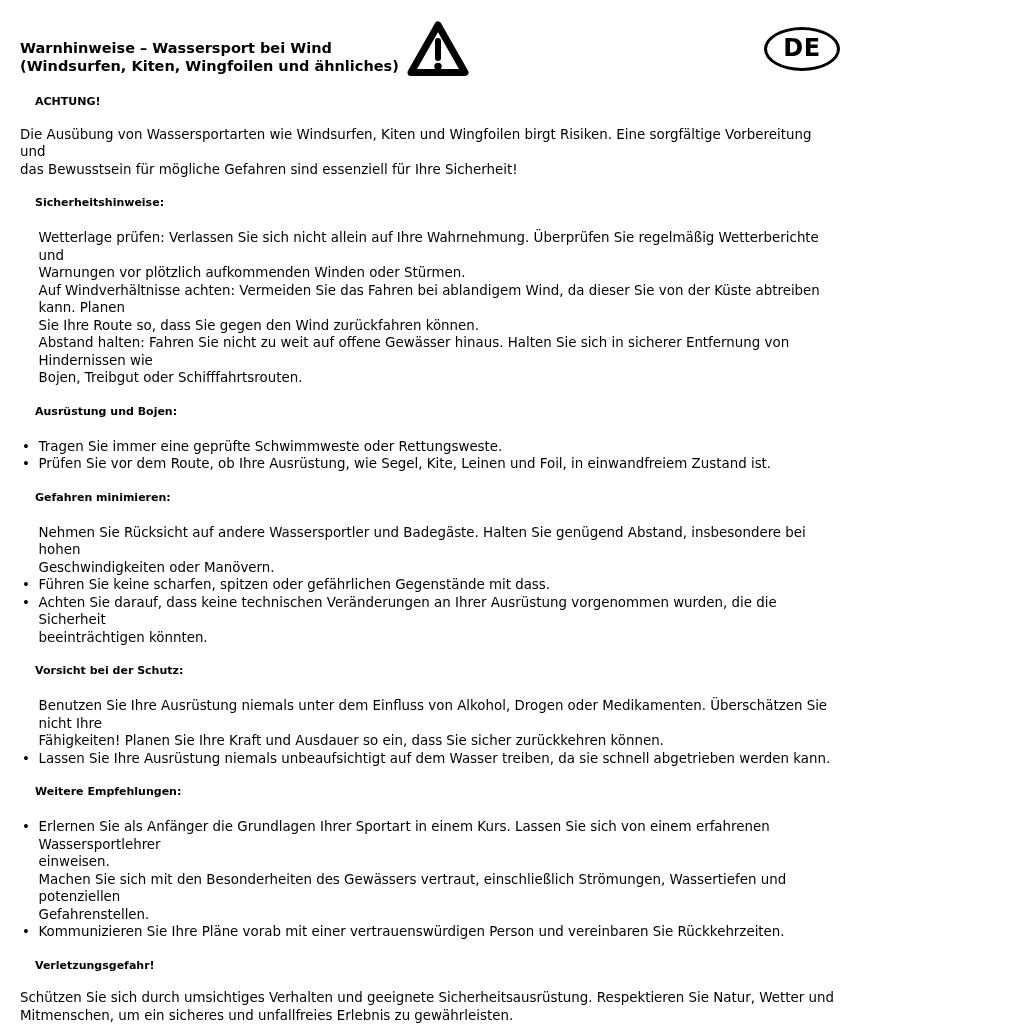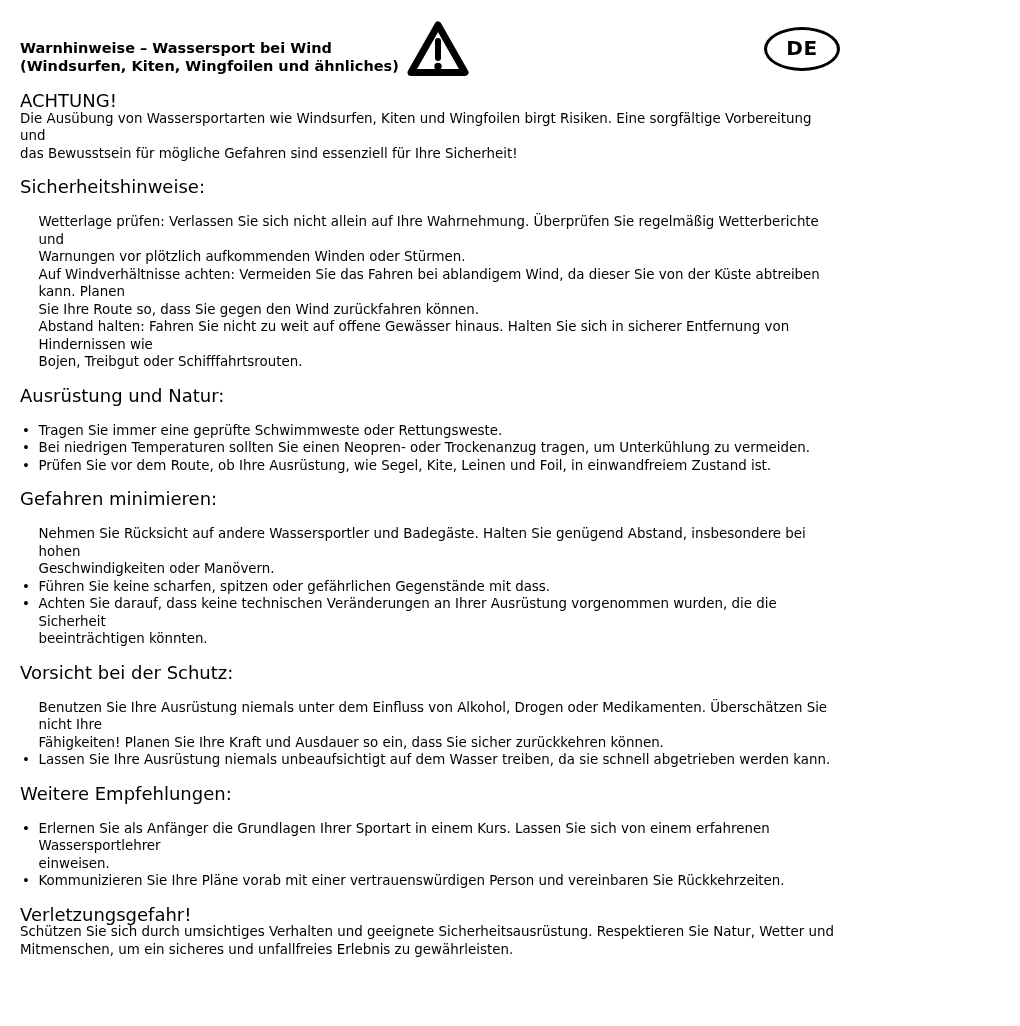--- a/index.html
+++ b/index.html
@@ -28,33 +28,33 @@
   }
   .warning-icon { width: 62px; height: 58px; margin-left: 8px; flex: 0 0 auto; }
   .lang-badge {
     margin-left: auto;
     margin-top: 7px;
     width: 70px; height: 38px;
     border: 3.5px solid #000;
     border-radius: 50%;
     display: flex; align-items: center; justify-content: center;
     font-weight: bold;
-    font-size: 20px;
+    font-size: 24px;
     letter-spacing: 0.5px;
     flex: 0 0 auto;
   }
 
   
   .sec { margin-top: 16px; }
   .sec-first { margin-top: 14px; }
   h2 {
-    margin: 0;
-    font-size: 18px;
+    margin: 15px;
+    font-size: 11px;
     line-height: 17.5px;
-    font-weight: normal;
+    font-weight: bold;
   }
   .content { margin-top: 17.5px; }
   .tight > .content { margin-top: 0; }
   p { margin: 0; }
   .ml { white-space: pre-line; }
 
   
   .item { position: relative; padding-left: 18.5px; }
   .bullet-dot { position: absolute; left: 2px; top: 0; }
   .bullet-dot::before { content: "\2022"; }
@@ -95,29 +95,25 @@
 Sie Ihre Route so, dass Sie gegen den Wind zurückfahren können.</p>
       </div>
       <div class="item">
         <p class="ml">Abstand halten: Fahren Sie nicht zu weit auf offene Gewässer hinaus. Halten Sie sich in sicherer Entfernung von Hindernissen wie
 Bojen, Treibgut oder Schifffahrtsrouten.</p>
       </div>
     </div>
   </section>
 
   <section class="sec">
-    <h2>Ausrüstung und Natur:</h2>
+    <h2>Ausrüstung und Bojen:</h2>
     <div class="content">
       <div class="item">
         <span class="bullet-dot"></span>
         <p class="ml">Tragen Sie immer eine geprüfte Schwimmweste oder Rettungsweste.</p>
-      </div>
-      <div class="item">
-        <span class="bullet-dot"></span>
-        <p class="ml">Bei niedrigen Temperaturen sollten Sie einen Neopren- oder Trockenanzug tragen, um Unterkühlung zu vermeiden.</p>
       </div>
       <div class="item">
         <span class="bullet-dot"></span>
         <p class="ml">Prüfen Sie vor dem Route, ob Ihre Ausrüstung, wie Segel, Kite, Leinen und Foil, in einwandfreiem Zustand ist.</p>
       </div>
     </div>
   </section>
 
   <section class="sec">
     <h2>Gefahren minimieren:</h2>
@@ -154,20 +150,24 @@
 
   <section class="sec">
     <h2>Weitere Empfehlungen:</h2>
     <div class="content">
       <div class="item">
         <span class="bullet-dot"></span>
         <p class="ml">Erlernen Sie als Anfänger die Grundlagen Ihrer Sportart in einem Kurs. Lassen Sie sich von einem erfahrenen Wassersportlehrer
 einweisen.</p>
       </div>
       <div class="item">
+        <p class="ml">Machen Sie sich mit den Besonderheiten des Gewässers vertraut, einschließlich Strömungen, Wassertiefen und potenziellen
+Gefahrenstellen.</p>
+      </div>
+      <div class="item">
         <span class="bullet-dot"></span>
         <p class="ml">Kommunizieren Sie Ihre Pläne vorab mit einer vertrauenswürdigen Person und vereinbaren Sie Rückkehrzeiten.</p>
       </div>
     </div>
   </section>
 
   <section class="sec tight">
     <h2>Verletzungsgefahr!</h2>
     <p class="ml content">Schützen Sie sich durch umsichtiges Verhalten und geeignete Sicherheitsausrüstung. Respektieren Sie Natur, Wetter und
 Mitmenschen, um ein sicheres und unfallfreies Erlebnis zu gewährleisten.</p>

